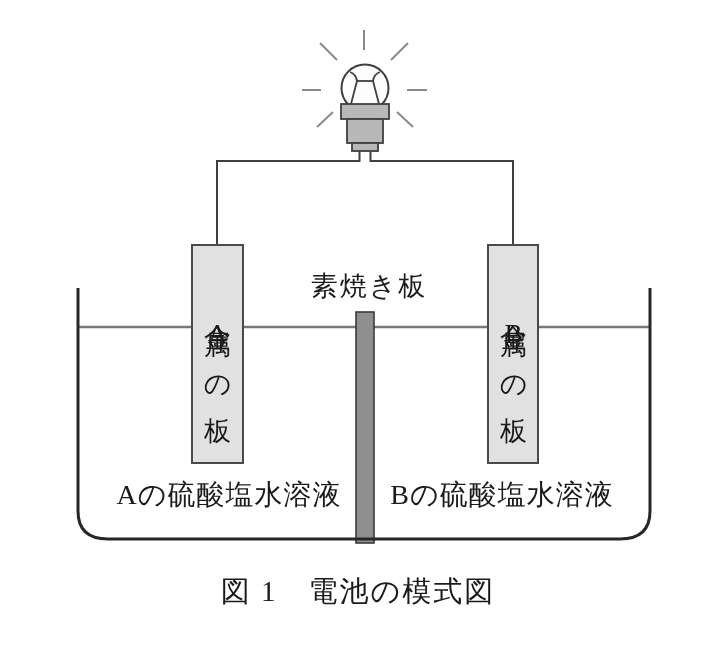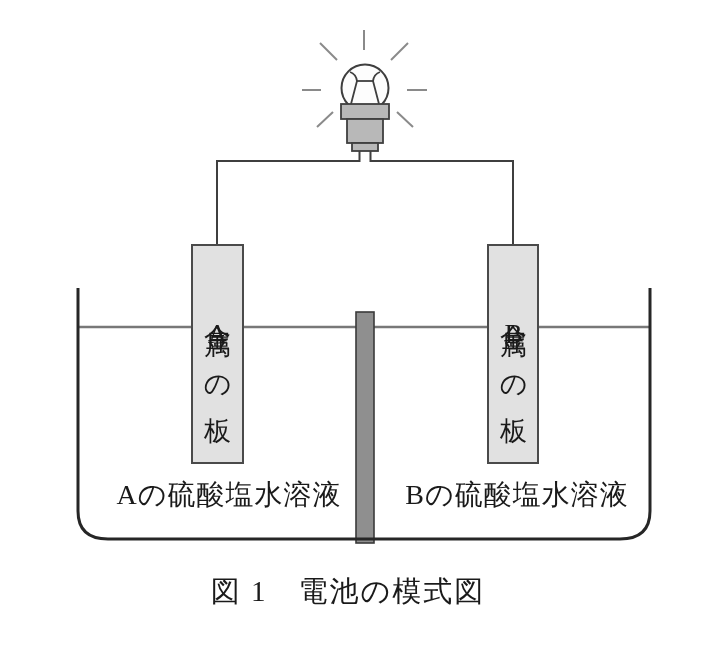--- a/index.html
+++ b/index.html
@@ -69,23 +69,23 @@
     letter-spacing:0.30em;
     white-space:nowrap;
   }
   .solution-label{
     top:476px;
     transform:translateX(-50%);
     font-size:28px;
     letter-spacing:1px;
   }
   .solution-label.a{left:229px;text-align:right;}
-  .solution-label.b{left:517px;}
+  .solution-label.b{left:502px;}
   .caption{
-    left:348px;top:572px;
+    left:358px;top:572px;
     transform:translateX(-50%);
     font-size:29px;
     letter-spacing:2px;
   }
 </style>
 </head>
 <body>
 
 <div class="canvas">
 
@@ -117,20 +117,21 @@
     <line class="water" x1="79" y1="327" x2="649" y2="327"></line>
 
     <rect class="porous" x="356" y="312" width="18" height="231"></rect>
 
     <path class="container-outline" d="M78,288 V511 Q78,539 108,539 H620 Q650,539 650,511 V288"></path>
 
     <rect class="plate" x="192" y="245" width="51" height="218"></rect>
     <rect class="plate" x="488" y="245" width="50" height="218"></rect>
   </svg>
 
+  <div class="lbl porous-label">素焼き板</div>
 
   <div class="plate-label-box left">
     <span class="plate-label">金属Aの板</span>
   </div>
 
   <div class="plate-label-box right">
     <span class="plate-label">金属Bの板</span>
   </div>
 
   <div class="lbl solution-label a">Aの硫酸塩水溶液</div>

